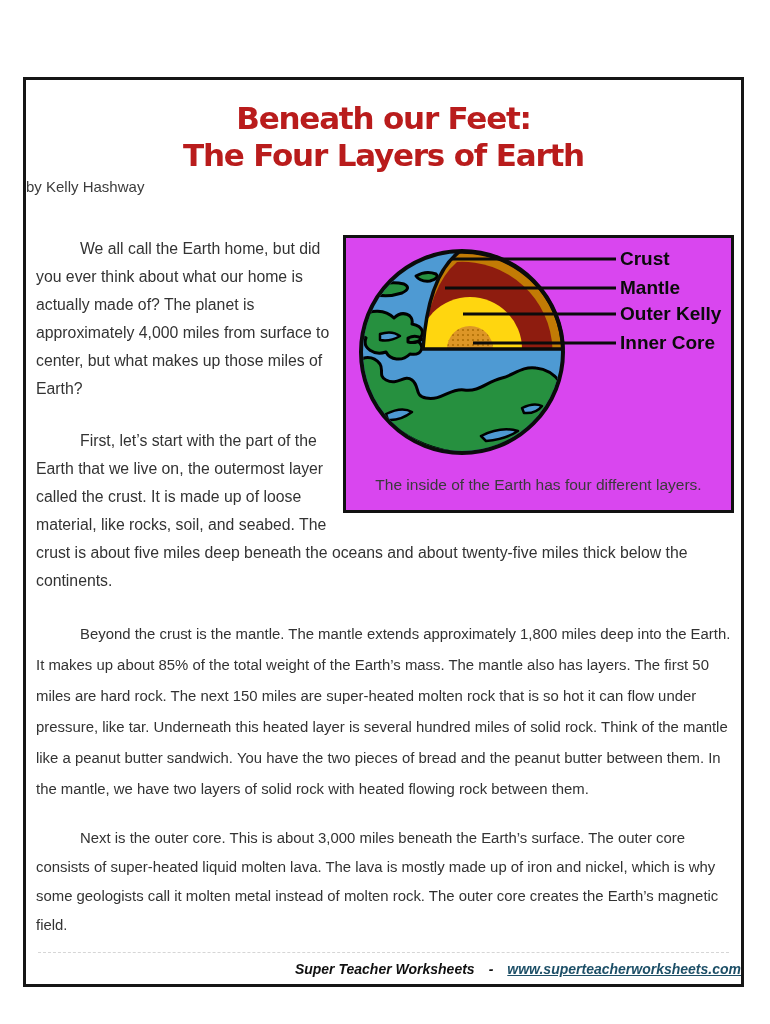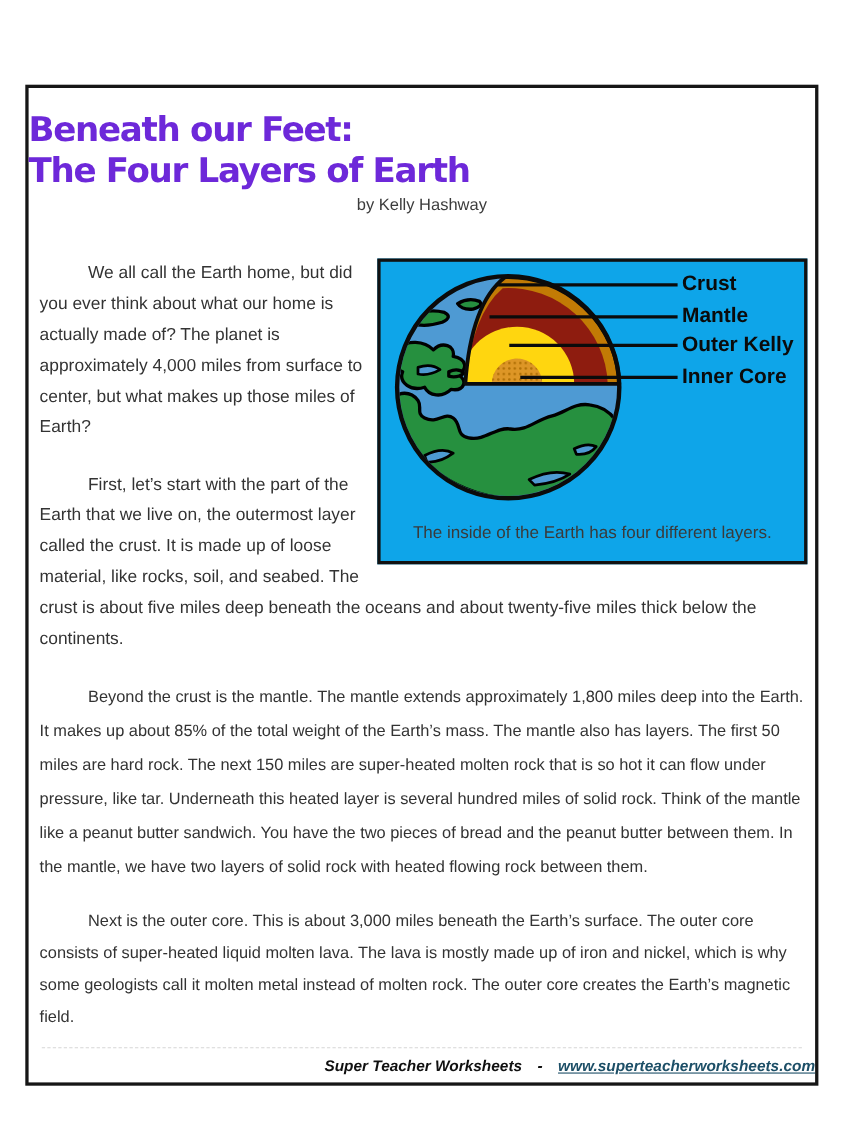--- a/index.html
+++ b/index.html
@@ -8,28 +8,28 @@
     font-family:"Liberation Sans",sans-serif;color:#2e2e2e;overflow:hidden;
   }
   
   .name-row{position:absolute;left:36px;top:46px;font-size:16px;color:#2b2b2b;}
   .name-line{display:inline-block;width:232px;border-bottom:1.6px solid #3a3a3a;height:16px;margin-left:6px;vertical-align:-3px;}
   
   .main-box{
     position:absolute;left:23px;top:77px;width:715px;height:904px;
     border:3px solid #161616;background:#ffffff;
   }
-  .title{margin:20px 0 0 0;text-align:left;font-family:"DejaVu Sans",sans-serif;
-    font-weight:800;font-size:31px;line-height:37px;letter-spacing:-1.2px;color:#6d28d9;}
-  .byline{margin-top:4px;text-align:center;font-size:15px;color:#3c3c3c;}
+  .title{margin:20px 0 0 0;text-align:center;font-family:"DejaVu Sans",sans-serif;
+    font-weight:800;font-size:31px;line-height:37px;letter-spacing:-1.2px;color:#b91c1c;}
+  .byline{margin-top:4px;text-align:left;font-size:15px;color:#3c3c3c;}
   
   .article{margin:40px 6px 0 10px;}
   .earth-figure{
     float:right;width:385px;height:272px;border:3px solid #111;margin:0 1px 6px 12px;
-    position:relative;background:#0ea5e9;
+    position:relative;background:#d946ef;
   }
   .fig-canvas{position:relative;width:385px;height:232px;}
   .fig-canvas svg{position:absolute;left:0;top:0;}
   .fig-label{
     position:absolute;left:274px;width:110px;font-family:"Liberation Sans",sans-serif;
     font-weight:bold;font-size:19px;line-height:21px;color:#0b0b0b;white-space:nowrap;
   }
   .figcaption{margin-top:6px;text-align:center;font-size:15.5px;color:#3a3a3a;}
   .para{margin:0;color:#333;}
   .p-a{font-size:15.8px;line-height:28px;text-indent:44px;}

